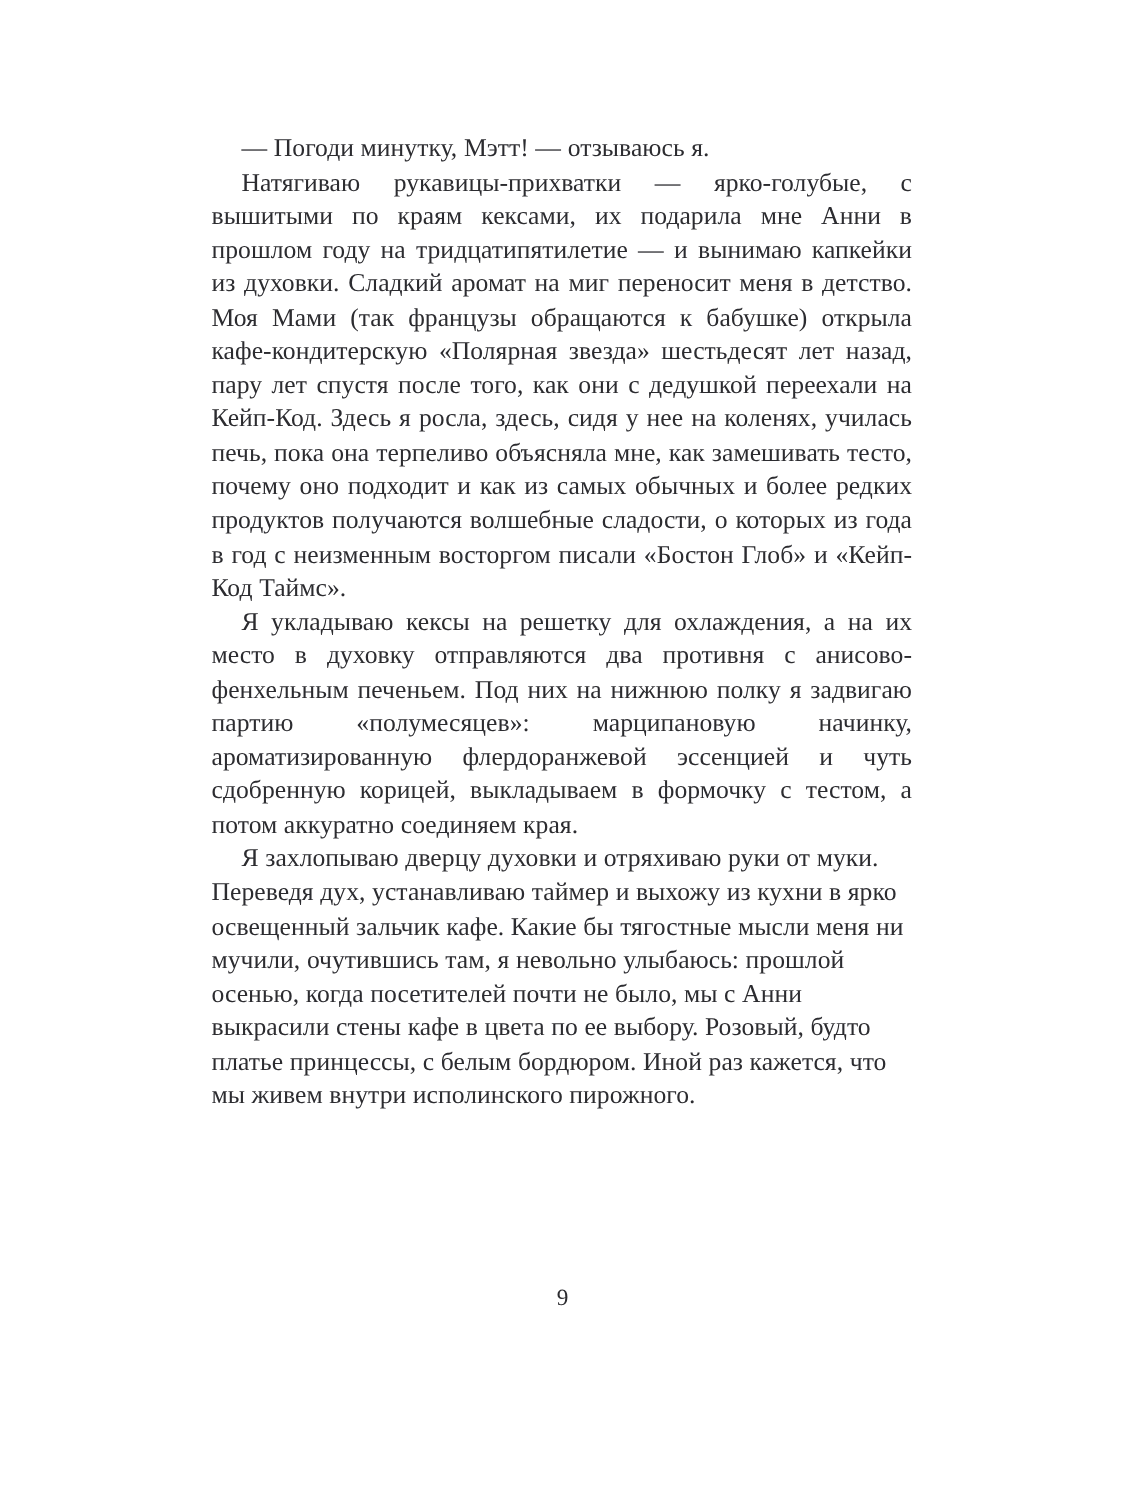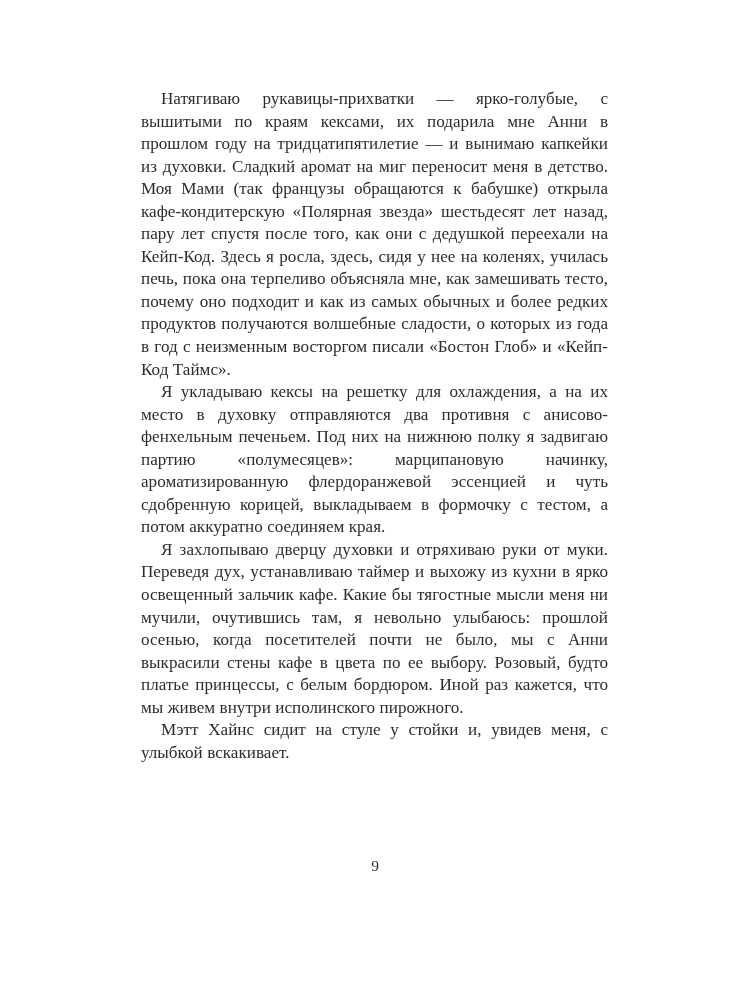--- a/index.html
+++ b/index.html
@@ -57,21 +57,21 @@
     color: #2c2c30;
     font-family: "Liberation Serif", "DejaVu Serif", serif;
   }
 </style>
 </head>
 <body>
 
 <div class="page">
 
   <div class="text-block">
+    <p class="para">— Погоди минутку, Мэтт! — отзываюсь я.</p>
     <p class="para">Натягиваю рукавицы-прихватки — ярко-голубые, с вышитыми по краям кексами, их подарила мне Анни в прошлом году на тридцатипятилетие — и вынимаю капкейки из духовки. Сладкий аромат на миг переносит меня в детство. Моя Мами (так французы обращаются к бабушке) открыла кафе-кондитерскую «Полярная звезда» шестьдесят лет назад, пару лет спустя после того, как они с дедушкой переехали на Кейп-Код. Здесь я росла, здесь, сидя у нее на коленях, училась печь, пока она терпеливо объясняла мне, как замешивать тесто, почему оно подходит и как из самых обычных и более редких продуктов получаются волшебные сладости, о которых из года в год с неизменным восторгом писали «Бостон Глоб» и «Кейп-Код Таймс».</p>
     <p class="para">Я укладываю кексы на решетку для охлаждения, а на их место в духовку отправляются два противня с анисово-фенхельным печеньем. Под них на нижнюю полку я задвигаю партию «полумесяцев»: марципановую начинку, ароматизированную флердоранжевой эссенцией и чуть сдобренную корицей, выкладываем в формочку с тестом, а потом аккуратно соединяем края.</p>
     <p class="para">Я захлопываю дверцу духовки и отряхиваю руки от муки. Переведя дух, устанавливаю таймер и выхожу из кухни в ярко освещенный зальчик кафе. Какие бы тягостные мысли меня ни мучили, очутившись там, я невольно улыбаюсь: прошлой осенью, когда посетителей почти не было, мы с Анни выкрасили стены кафе в цвета по ее выбору. Розовый, будто платье принцессы, с белым бордюром. Иной раз кажется, что мы живем внутри исполинского пирожного.</p>
-    <p class="para last-left">Мэтт Хайнс сидит на стуле у стойки и, увидев меня, с улыбкой вскакивает.</p>
   </div>
 
   <div class="folio">9</div>
 
 </div>
 
 </body></html>

